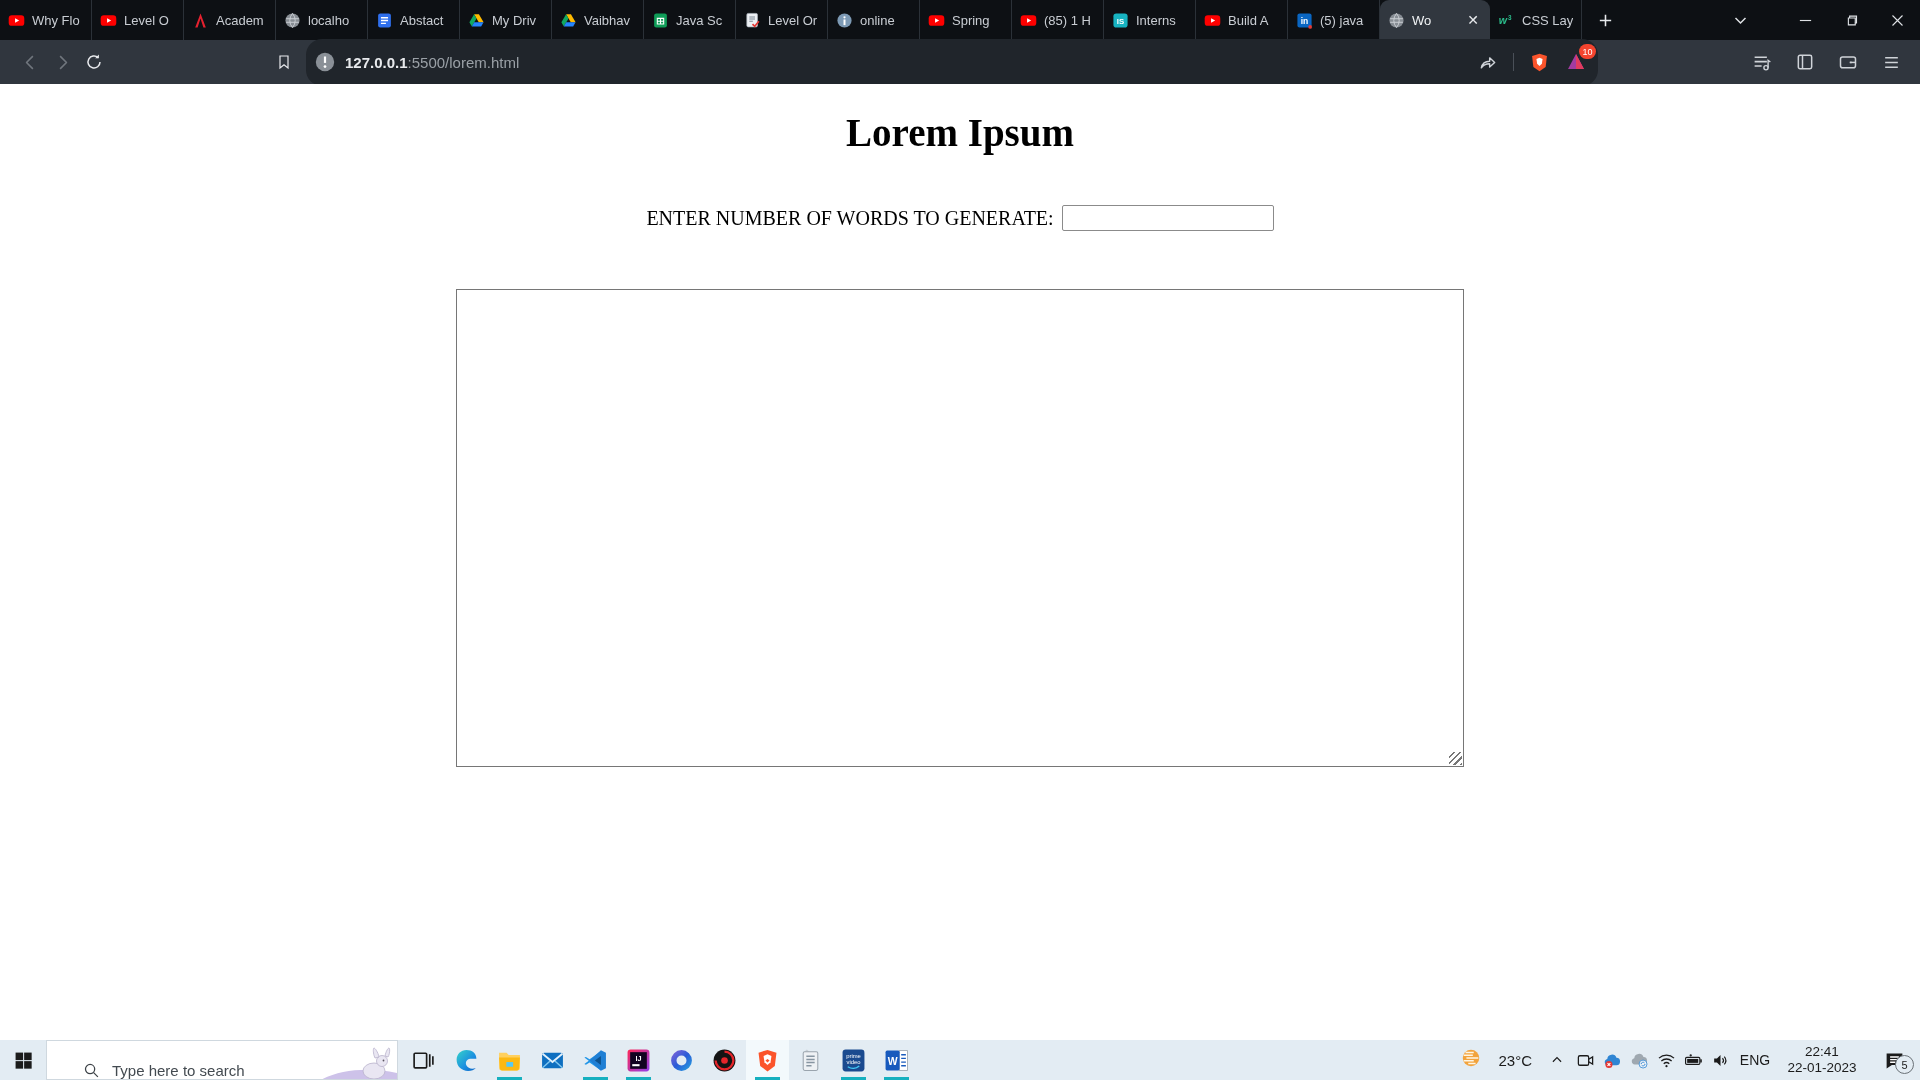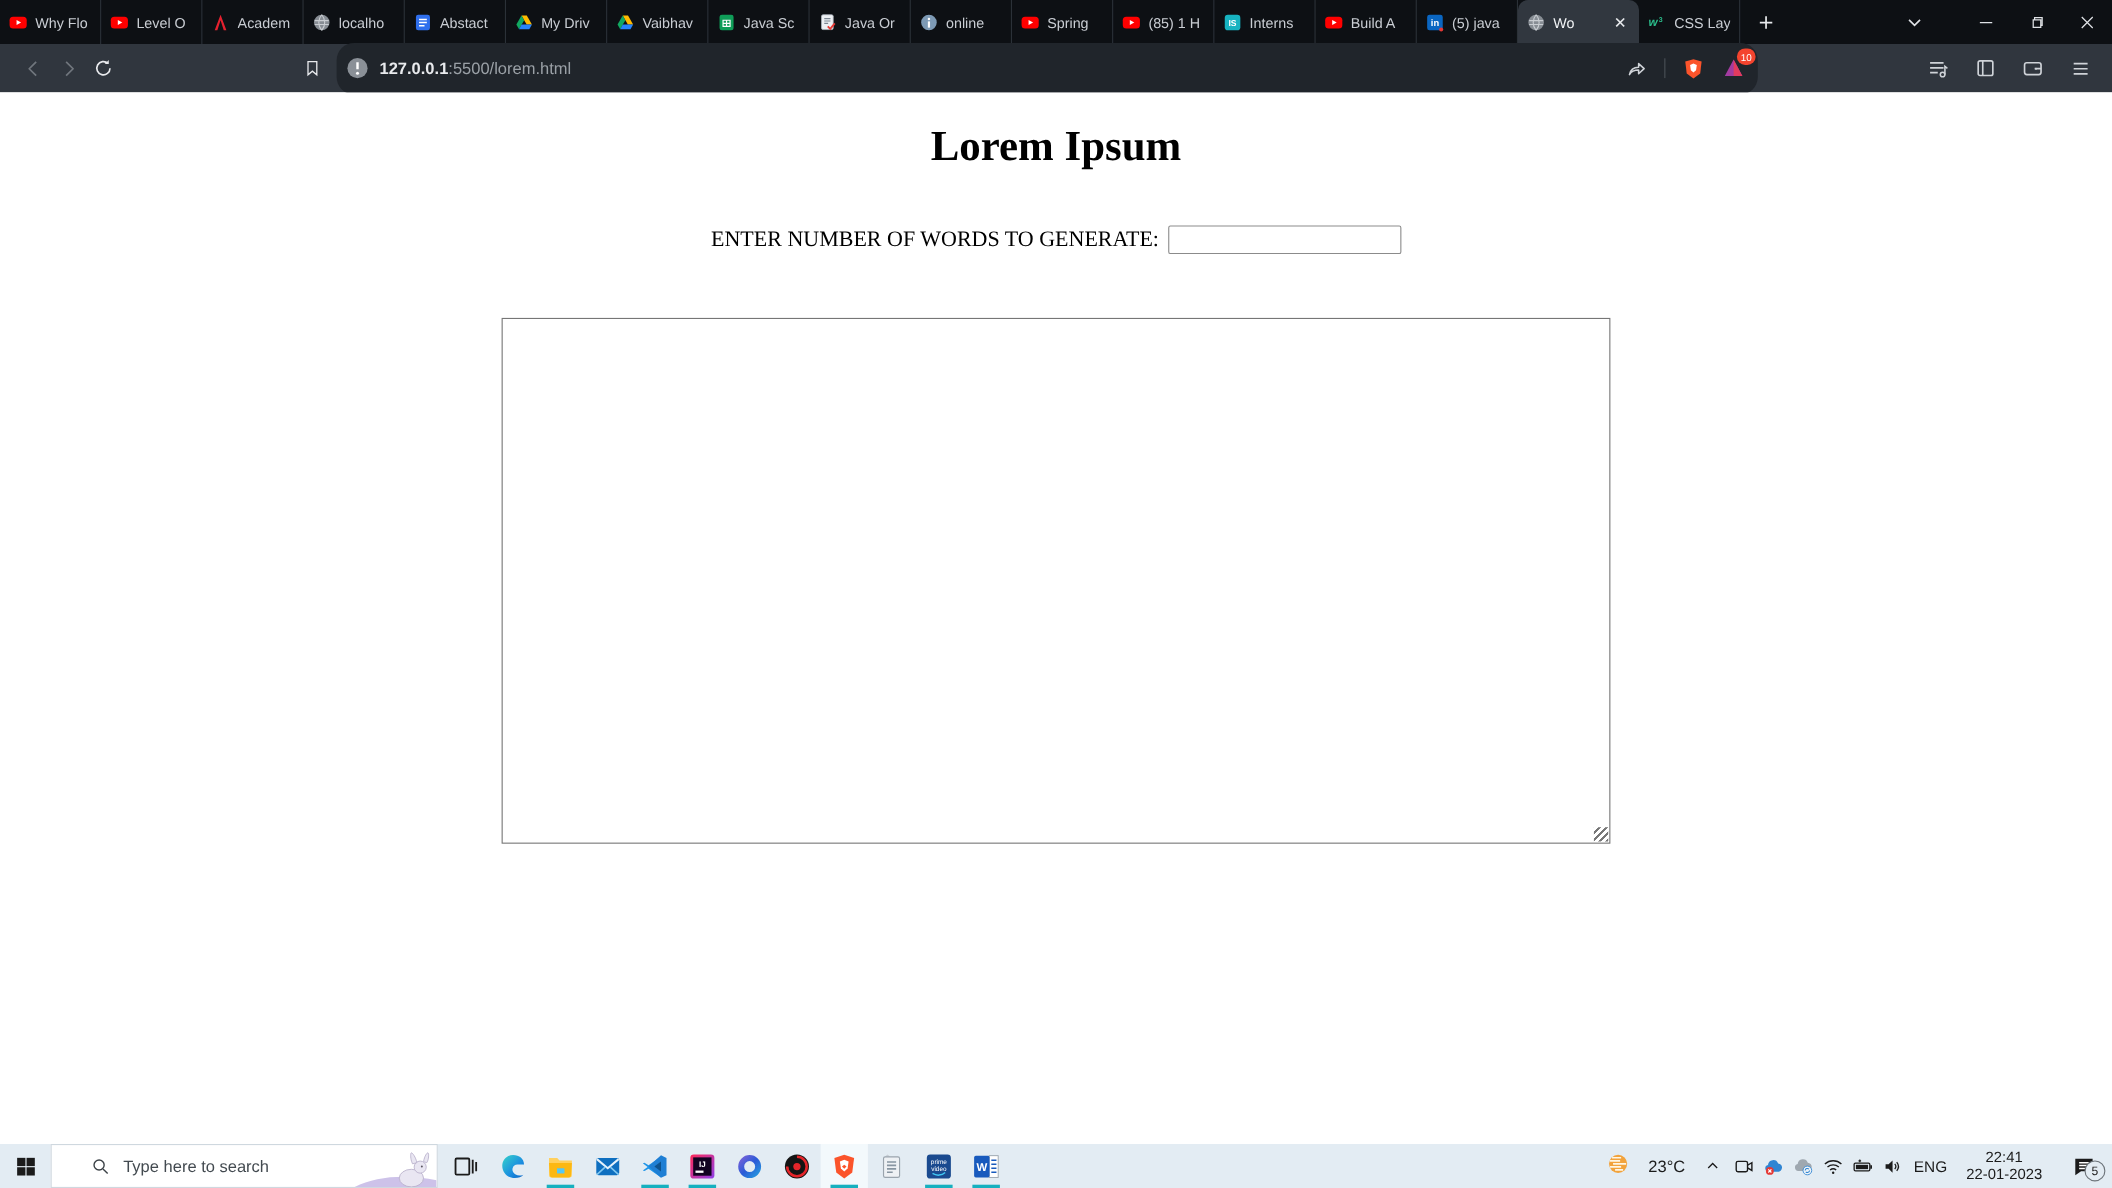--- a/index.html
+++ b/index.html
@@ -42,21 +42,21 @@
   .numinput { width:212px; height:26px; border:1px solid #8b8b8b; border-radius:2px; font-size:16px; padding:0 4px; font-family:"Liberation Serif",serif; }
   .genbtn { margin-top:26px; background:#f0f0f0; border:1px solid #999; border-radius:3px; padding:6px 9px; font-family:"Liberation Mono",monospace; font-weight:bold; font-size:17px; letter-spacing:2px; color:#d21f3c; }
   .ta-wrap { position:relative; width:1008px; margin:58px auto 0; }
   .outbox { width:1008px; height:478px; border:1px solid #767676; resize:none; font-size:15px; padding:6px; font-family:"Liberation Sans",sans-serif; display:block; }
   .ta-grip { position:absolute; right:2px; bottom:2px; width:13px; height:13px;
     background:repeating-linear-gradient(135deg, transparent 0 3px, #777 3px 4.5px); }
 
   
   .taskbar { position:absolute; left:0; top:1040px; width:1920px; height:40px; background:#e3ecf3; display:flex; align-items:stretch; color:#1b1b1b; }
   .startbtn { width:46px; display:flex; align-items:center; justify-content:center; }
-  .searchbox { width:352px; background:#fff; display:flex; align-items:center; position:relative; overflow:hidden; border:1px solid #cfd8df;padding-left:20px; }
+  .searchbox { width:352px; background:#fff; display:flex; align-items:flex-end; position:relative; overflow:hidden; border:1px solid #cfd8df;padding-left:20px; }
   .searchbox .mag { margin:0 12px 0 16px; display:flex; }
   .search-text { font-size:15px; color:#434a50; white-space:nowrap; }
   .search-art { position:absolute; right:0; top:0; width:78px; height:40px; }
   .apps { display:flex; align-items:stretch; margin-left:4px; }
   .app { width:43px; display:flex; align-items:center; justify-content:center; position:relative; }
   .app .t-ico { width:25px; height:25px; }
   .app.running::after { content:""; position:absolute; left:9px; right:9px; bottom:0; height:3px; background:#16b0bf; }
   .app.active { background:#f3f9fc; }
   .tb-spacer { flex:1; }
   .weather { display:flex; align-items:center; gap:16px; padding:0 10px; }
@@ -166,21 +166,21 @@
       </div>
 
       <div class="tab">
         <span class="t-ico">
           <svg viewBox="0 0 24 24">
             <rect x="4" y="2" width="15" height="19" rx="2" fill="#edf0f4" stroke="#aeb6bf"></rect>
             <path d="M7.5 7h8M7.5 10h8M7.5 13h5" stroke="#7d8793" stroke-width="1.5"></path>
             <path d="M12 17l3.2 3.2L21 13" stroke="#e53935" stroke-width="2.4" fill="none"></path>
           </svg>
         </span>
-        <span class="tab-label">Java Or</span>
+        <span class="tab-label">Level Or</span>
 
       </div>
 
       <div class="tab">
         <span class="t-ico">
           <svg viewBox="0 0 24 24">
             <circle cx="12" cy="12" r="10" fill="#7d9ab5"></circle>
             <circle cx="12" cy="7.5" r="1.6" fill="#fff"></circle>
             <rect x="10.6" y="10.5" width="2.8" height="8" fill="#fff"></rect>
           </svg>

